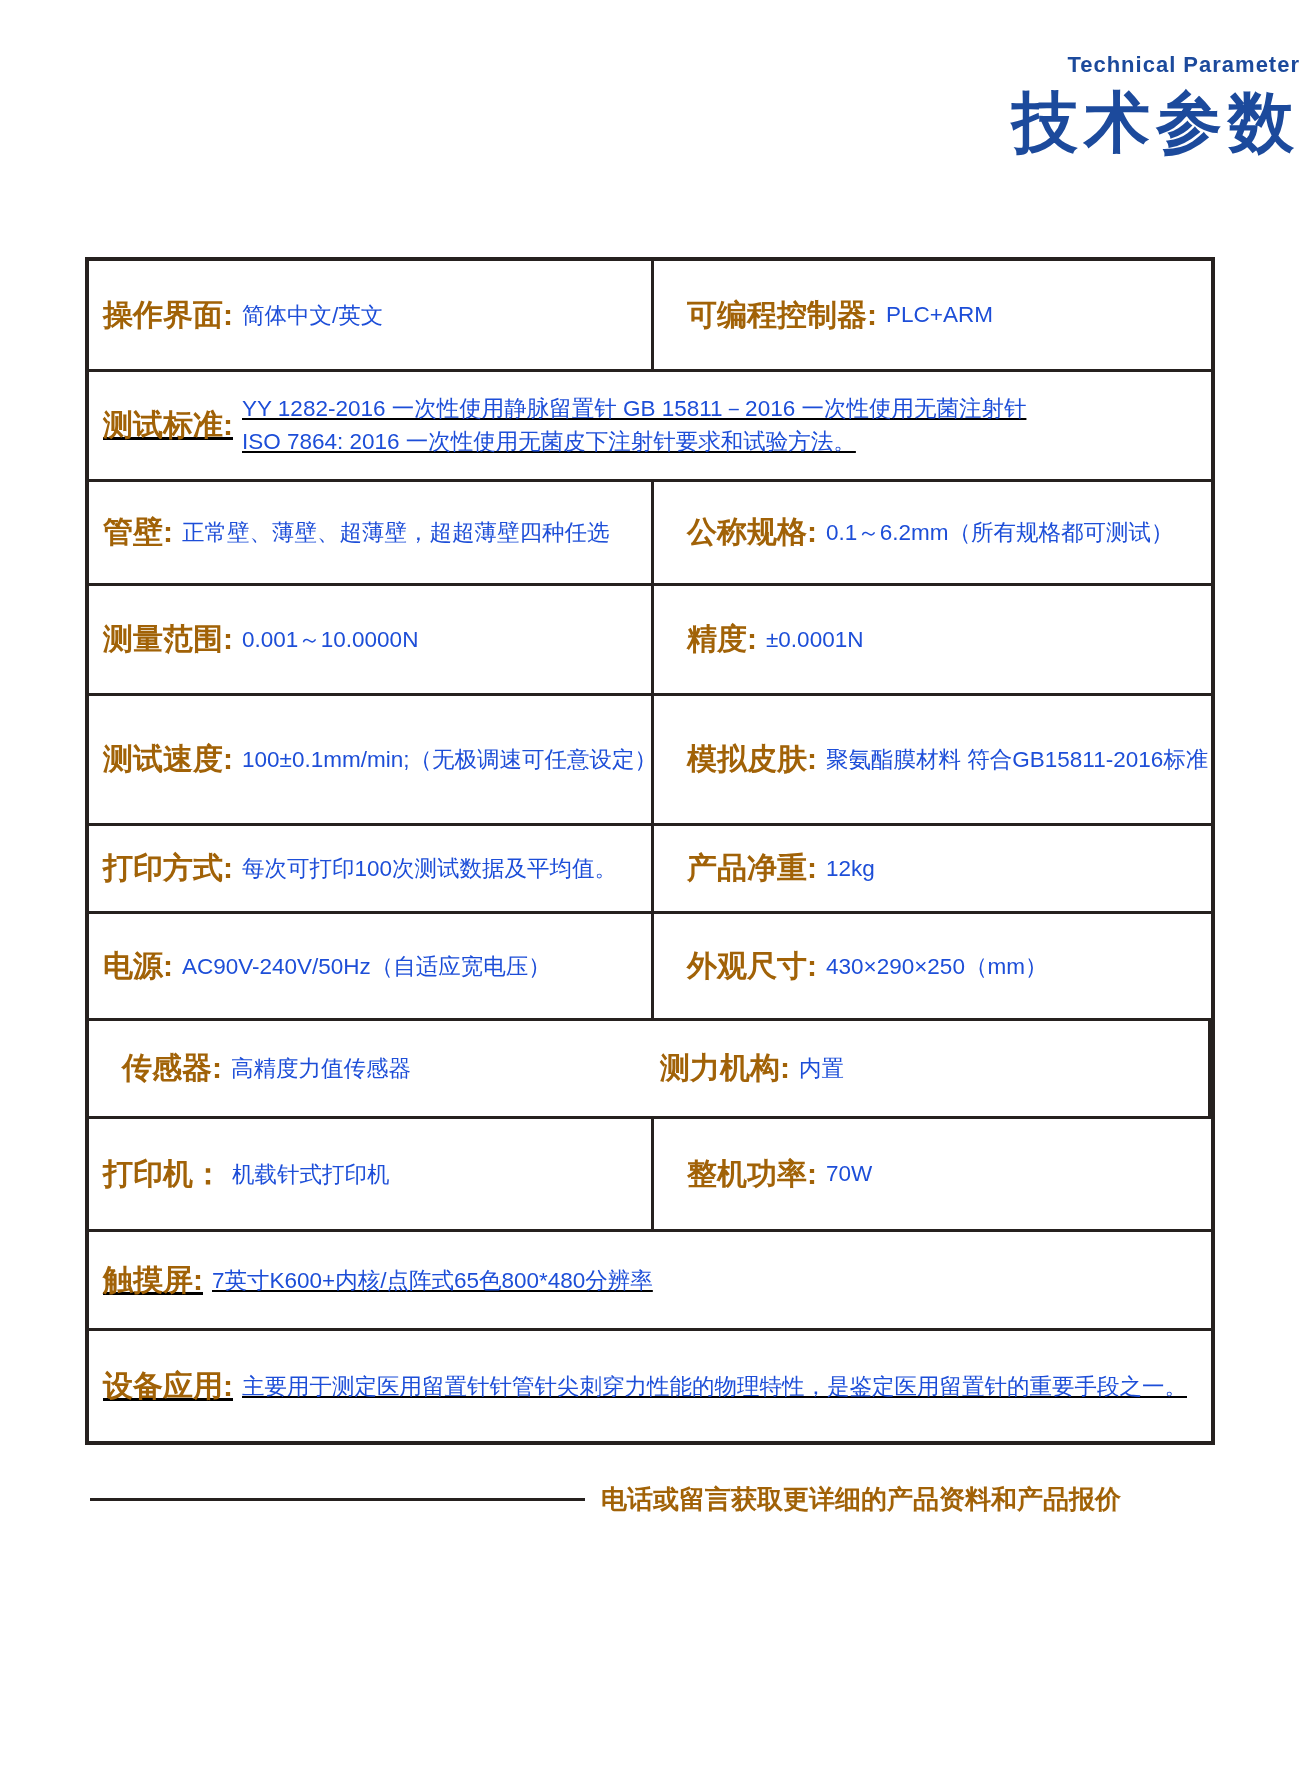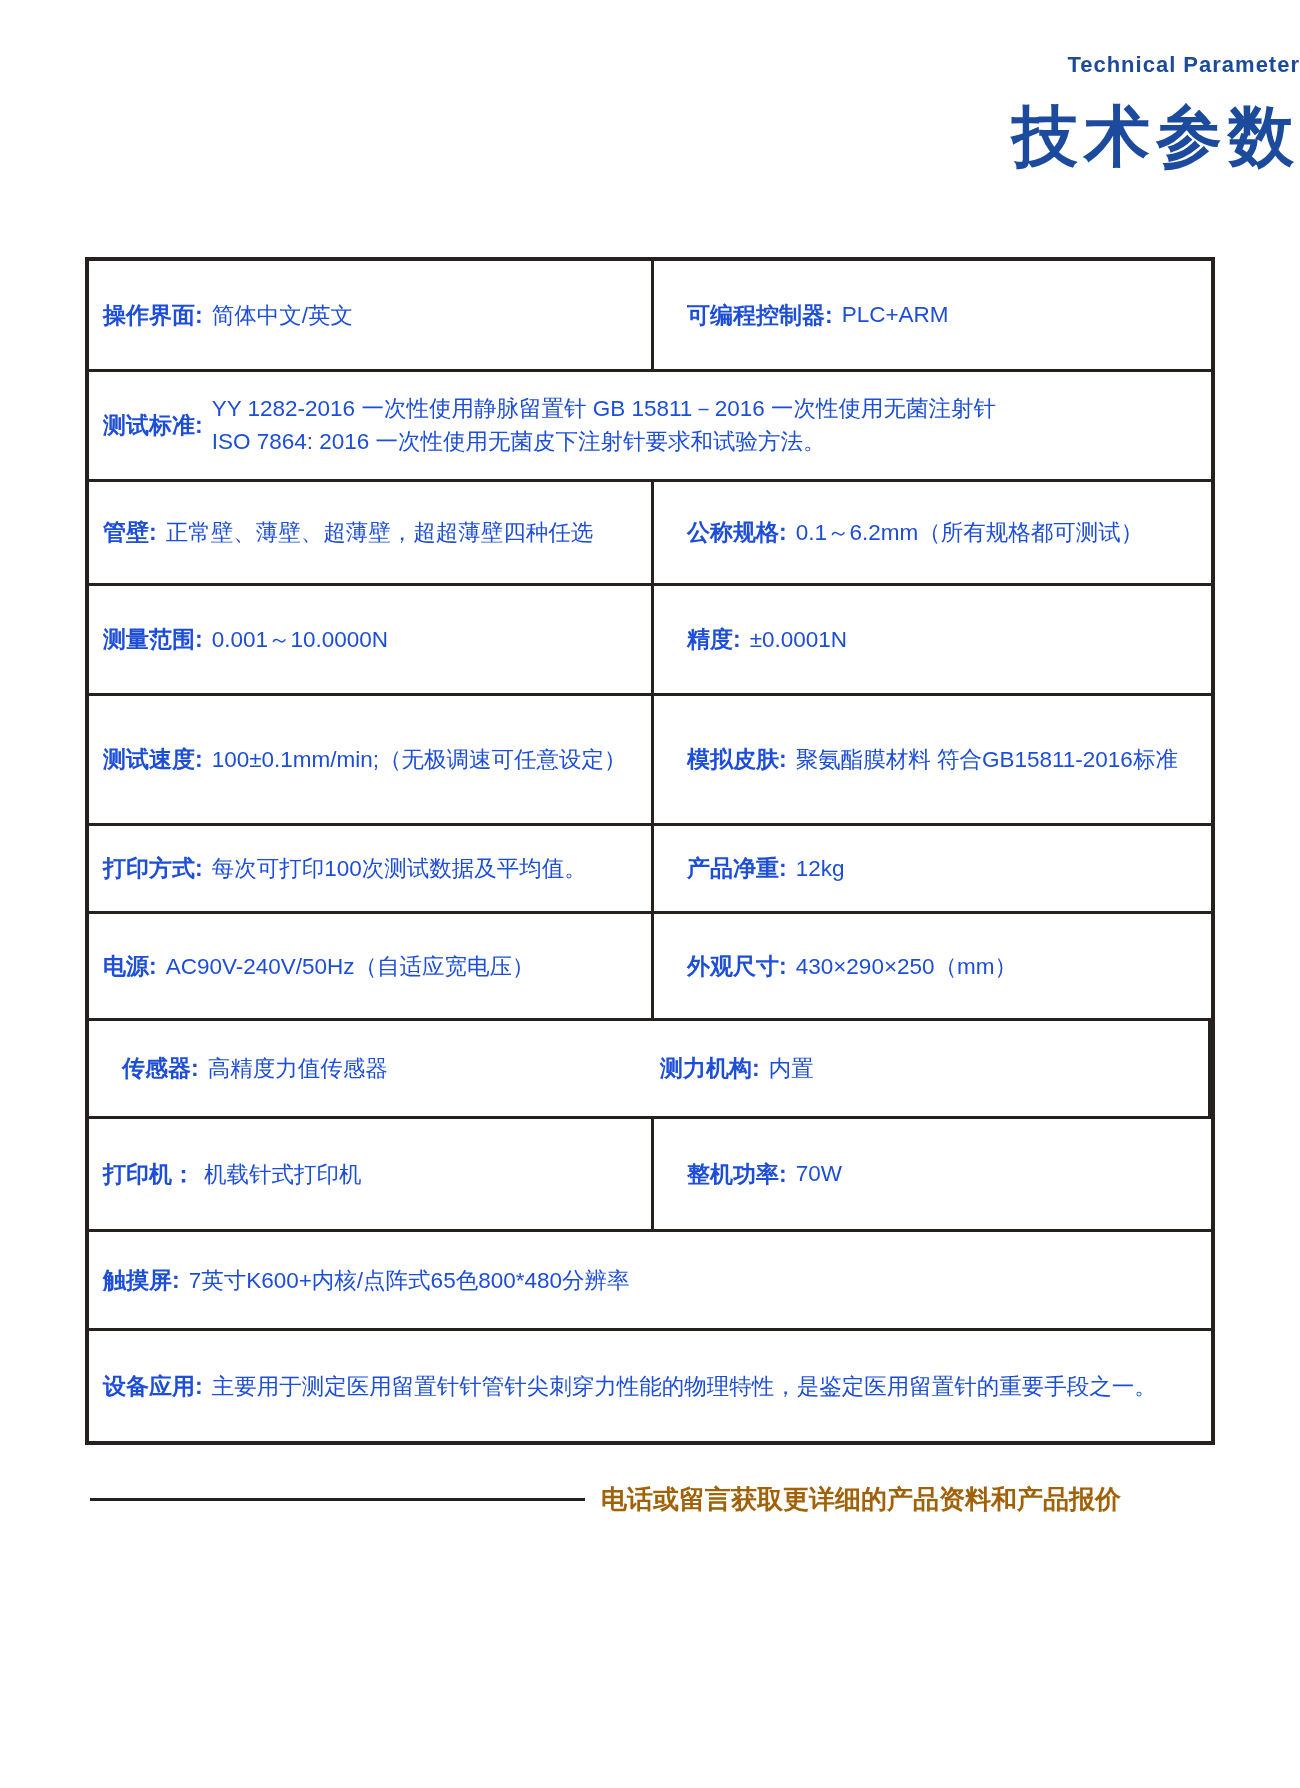--- a/index.html
+++ b/index.html
@@ -7,41 +7,41 @@
     width:1300px;height:1788px;background:#ffffff;position:relative;
     font-family:"Liberation Sans","DejaVu Sans",sans-serif;
     -webkit-font-smoothing:antialiased;
   }
   
   .hdr{position:absolute;top:52px;left:0;width:100%;text-align:right;}
   .hdr .sub{
     font-size:22px;font-weight:bold;color:#1c4a9c;letter-spacing:1px;
   }
   .hdr .main{
-    margin-top:14px;font-size:66px;font-weight:bold;color:#1c4a9c;letter-spacing:6px;
+    font-size:66px;font-weight:bold;color:#1c4a9c;letter-spacing:6px;
   }
   
   .ptable{
     position:absolute;left:85px;top:257px;width:1130px;
     border:4px solid #26211f;box-sizing:border-box;background:#fff;
   }
   .trow{display:flex;align-items:stretch;box-sizing:border-box;}
   .trow + .trow{border-top:3px solid #26211f;}
   .h1{height:108px}.h2{height:110px}.h3{height:104px}.h4{height:110px}
   .h5{height:130px}.h6{height:88px}.h7{height:107px}.h8{height:98px}
   .h9{height:113px}.h10{height:99px}.h11{height:113px}
   .cell{
     display:flex;align-items:center;box-sizing:border-box;
     padding:0 8px 0 14px;overflow:hidden;
   }
   .cell.left{width:565px;border-right:3px solid #26211f;}
   .cell.right{flex:1;padding-left:33px;}
-  .cell.full{width:100%;}
+  .cell.full{width:100%;text-decoration:underline;}
   .lbl{
-    color:#1d4ed8;font-weight:bold;font-size:23px;margin-right:9px;white-space:nowrap;
+    color:#a16207;font-weight:bold;font-size:30px;margin-right:9px;white-space:nowrap;
   }
   .val{color:#1d4ed8;font-size:22.5px;font-weight:500;white-space:nowrap;}
   .val.wrapok{white-space:normal;}
   .vlines{display:flex;flex-direction:column;line-height:1.45;}
   .vlines .val{font-size:22.5px;}
   
   .footer{
     position:absolute;left:90px;top:1482px;width:1120px;
     display:flex;align-items:center;
   }

